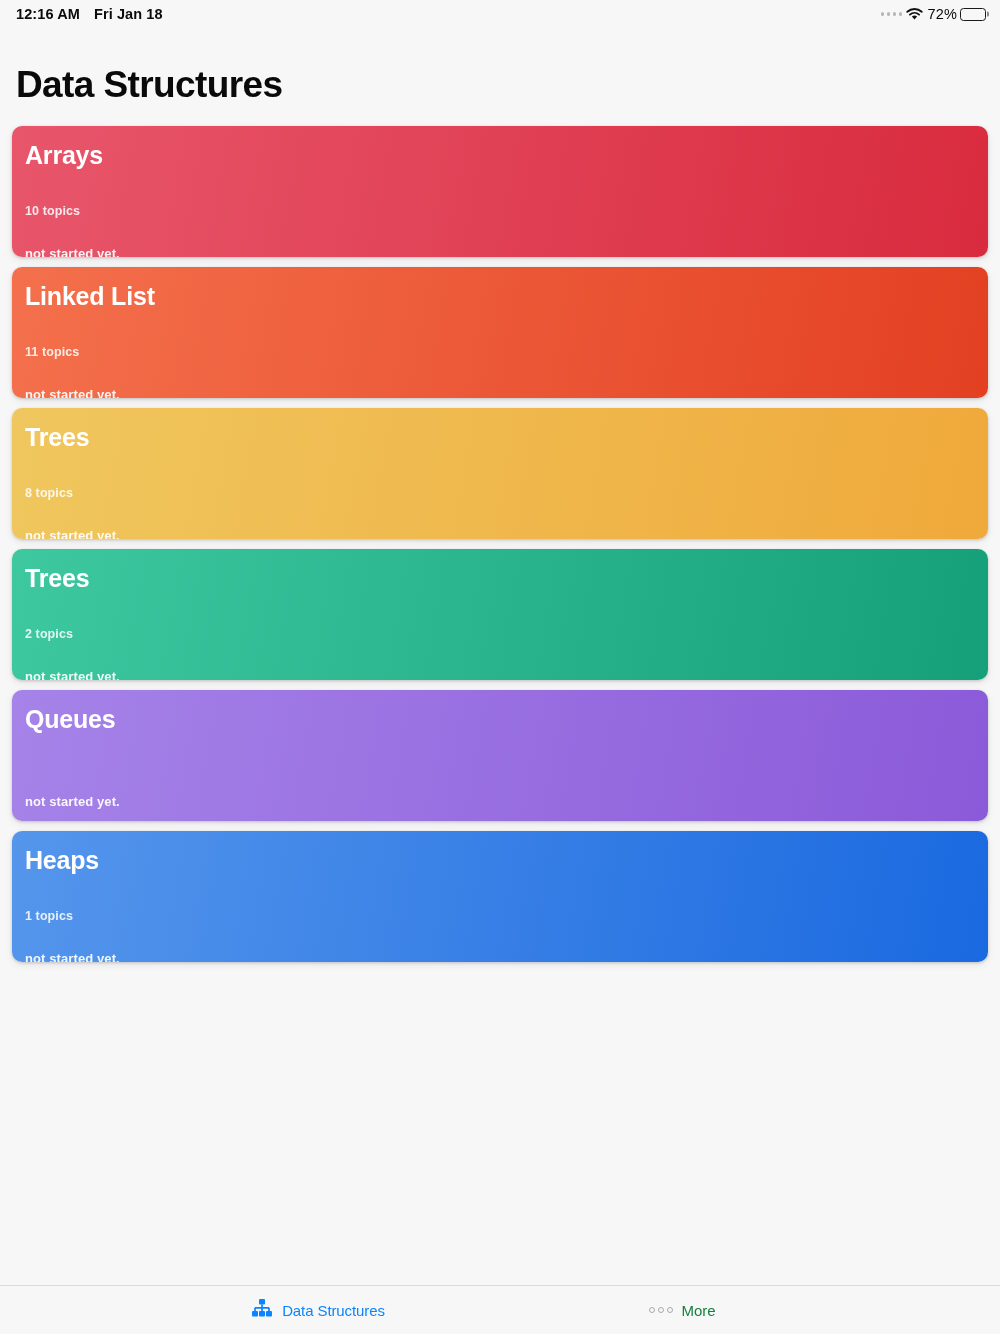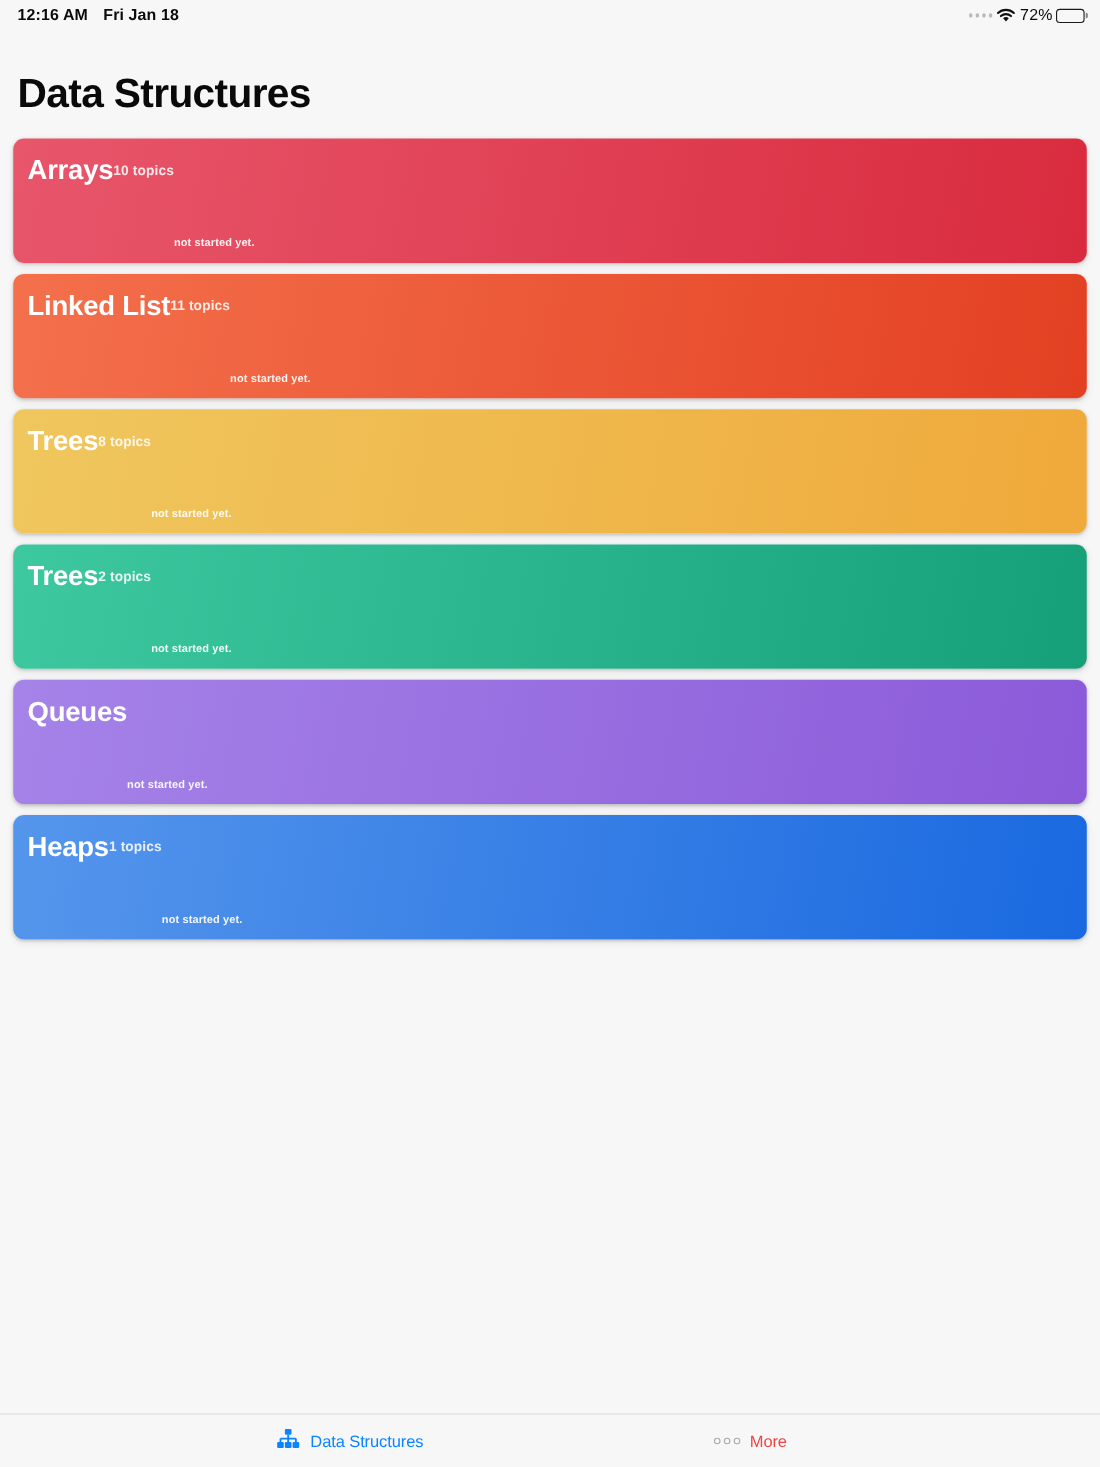--- a/index.html
+++ b/index.html
@@ -101,49 +101,49 @@
   }
 
   .card-list {
     display: flex;
     flex-direction: column;
     gap: 10px;
   }
 
   .card {
     position: relative;
-    height: 113px;
+    height: 131px;
     border-radius: 10px;
     padding: 16px 20px 12px 13px;
     box-shadow: 0 1px 3px rgba(0,0,0,0.18), 0 3px 8px rgba(0,0,0,0.07);
     display: flex;
-    flex-direction: row;
+    flex-direction: column;
     overflow: hidden;
+    gap: 28px;
   }
   .card-title {
     font-size: 25px;
     font-weight: 700;
     color: #ffffff;
     letter-spacing: -0.2px;
     line-height: 1.1;
   }
   .card-topics {
     font-size: 12.5px;
     font-weight: 700;
     color: rgba(255,255,255,0.86);
     margin-top: 6px;
     letter-spacing: 0.1px;
   }
   .card-status {
-    font-size: 10px;
+    font-size: 13px;
     font-weight: 700;
     color: rgba(255,255,255,0.92);
     letter-spacing: 0.1px;
     margin-top: auto;
-    text-align: center;
   }
 
   
   .tab-bar {
     position: absolute;
     left: 0;
     bottom: 0;
     width: 1000px;
     height: 49px;
     background: #f7f7f8;
@@ -158,21 +158,21 @@
     gap: 9px;
     width: 364px;
     justify-content: center;
     height: 100%;
   }
   .tab-label {
     font-size: 15px;
     letter-spacing: -0.1px;
   }
   .tab.active .tab-label { color: #0a84ff; }
-  .tab.inactive .tab-label { color: #ef4444; }
+  .tab.inactive .tab-label { color: #15803d; }
 
   .more-dots {
     display: flex;
     align-items: center;
     gap: 3px;
   }
   .more-dots i {
     display: block;
     width: 6px;
     height: 6px;

